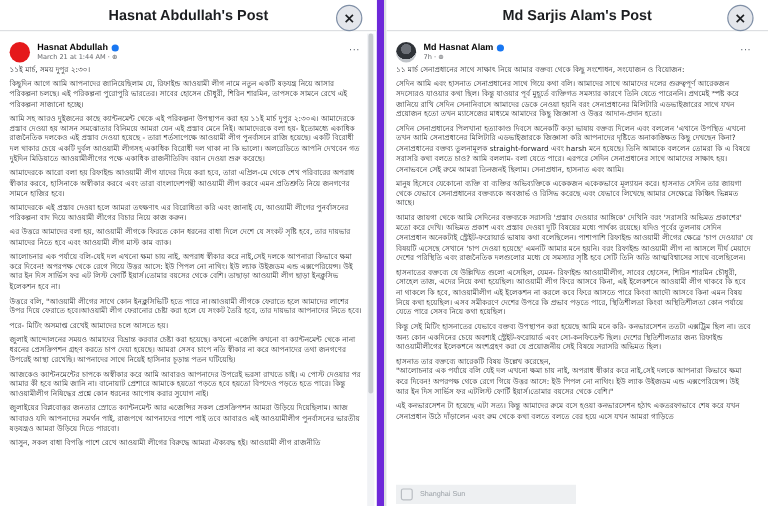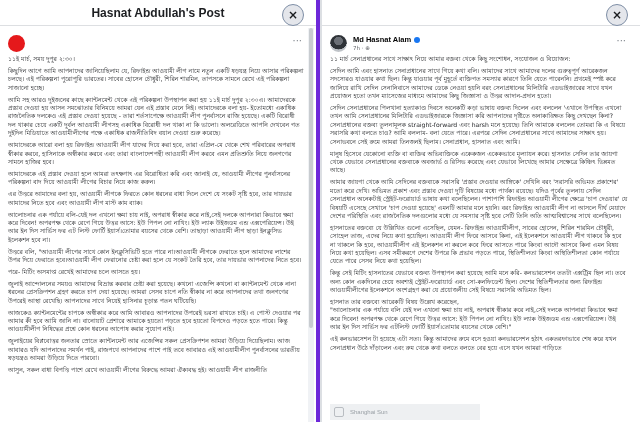--- a/index.html
+++ b/index.html
@@ -1,20 +1,20 @@
 <!DOCTYPE html>
 <html><head>
 <meta charset="utf-8">
 <style>
   * { box-sizing: border-box; margin: 0; padding: 0; }
   html, body { width: 640px; height: 422px; overflow: hidden; background: #e9ebee; }
   body { font-family: "DejaVu Sans", "Liberation Sans", sans-serif; color: #1c1e21; position: relative; }
   .wrap { display: flex; width: 640px; height: 422px; }
   .panel { position: relative; width: 320px; height: 422px; background: #fff; overflow: hidden; }
-  .panel.left { border-right: 4px solid #6d28d9; }
+  .panel.left { border-right: 6px solid #6d28d9; }
   .panel.right { width: 320px; border-left: 2px solid #dcdfe3; }
   .hdr { height: 26px; border-bottom: 1px solid #dddfe2; display: flex; align-items: center; justify-content: center; position: relative; background: #fff; }
   .hdr-title { font-family: "Liberation Sans", sans-serif; font-weight: bold; font-size: 12px; color: #1c1e21; }
   .close { position: absolute; right: 12px; top: 4px; width: 22px; height: 22px; border-radius: 50%; background: #e4e6eb; border: 1.5px solid #7f8fa6; display: flex; align-items: center; justify-content: center; font-size: 12px; color: #1c1e21; font-weight: bold; line-height: 1; }
   .body { position: absolute; top: 27px; left: 0; right: 0; bottom: 0; padding: 4px 12px 0 8px; }
   .author { display: flex; align-items: center; height: 24px; position: relative; }
   .avatar { width: 17px; height: 17px; border-radius: 50%; margin-right: 6px; flex-shrink: 0; }
   .avatar.red { background: #e5191b; }
   .avatar.photo { background: radial-gradient(circle at 50% 35%, #6b6f76 0 30%, #2f3338 32% 60%, #bfc3c8 62%); }
   .name-row { display: flex; align-items: center; gap: 3px; }
@@ -39,20 +39,27 @@
       <span class="hdr-title">Hasnat Abdullah's Post</span>
       <div class="close">
         <span>×</span>
       </div>
     </div>
     <div class="scroll-track"></div>
     <div class="scrollbar"></div>
     <div class="body">
       <div class="author">
         <div class="avatar red"></div>
+        <div>
+          <div class="name-row">
+            <span class="name">Hasnat Abdullah</span>
+            <span class="verified"></span>
+          </div>
+          <div class="meta">March 21 at 1:44 AM · ⊕</div>
+        </div>
         <span class="more">···</span>
       </div>
       <div class="text">
         <p>১১ই মার্চ, সময় দুপুর ২:৩০।</p>
         <p>কিছুদিন আগে আমি আপনাদের জানিয়েছিলাম যে, রিফাইন্ড আওয়ামী লীগ নামে নতুন একটি ষড়যন্ত্র নিয়ে আসার পরিকল্পনা চলছে। এই পরিকল্পনা পুরোপুরি ভারতের। সাবের হোসেন চৌধুরী, শিরিন শারমিন, তাপসকে সামনে রেখে এই পরিকল্পনা সাজানো হচ্ছে।</p>
         <p>আমি সহ আরও দুইজনের কাছে ক্যান্টনমেন্ট থেকে এই পরিকল্পনা উপস্থাপন করা হয় ১১ই মার্চ দুপুর ২:৩০এ। আমাদেরকে প্রস্তাব দেওয়া হয় আসন সমঝোতার বিনিময়ে আমরা যেন এই প্রস্তাব মেনে নিই। আমাদেরকে বলা হয়- ইতোমধ্যে একাধিক রাজনৈতিক দলকেও এই প্রস্তাব দেওয়া হয়েছে - তারা শর্তসাপেক্ষে আওয়ামী লীগ পুনর্বাসনে রাজি হয়েছে। একটি বিরোধী দল থাকার চেয়ে একটি দুর্বল আওয়ামী লীগসহ একাধিক বিরোধী দল থাকা না কি ভালো। অলরেডিতে আপনি দেখবেন গত দুইদিন মিডিয়াতে আওয়ামীলীগের পক্ষে একাধিক রাজনীতিবিদ বয়ান দেওয়া শুরু করেছে।</p>
         <p>আমাদেরকে আরো বলা হয় রিফাইন্ড আওয়ামী লীগ যাদের দিয়ে করা হবে, তারা এপ্রিল-মে থেকে শেখ পরিবারের অপরাধ স্বীকার করবে, হাসিনাকে অস্বীকার করবে এবং তারা বাংলাদেশপন্থী আওয়ামী লীগ করবে এমন প্রতিশ্রুতি নিয়ে জনগণের সামনে হাজির হবে।</p>
         <p>আমাদেরকে এই প্রস্তাব দেওয়া হলে আমরা তৎক্ষণাৎ এর বিরোধিতা করি এবং জানাই যে, আওয়ামী লীগের পুনর্বাসনের পরিকল্পনা বাদ দিয়ে আওয়ামী লীগের বিচার নিয়ে কাজ করুন।</p>
         <p>এর উত্তরে আমাদের বলা হয়, আওয়ামী লীগকে ফিরতে কোন ধরনের বাধা দিলে দেশে যে সংকট সৃষ্টি হবে, তার দায়ভার আমাদের নিতে হবে এবং আওয়ামী লীগ মাস্ট কাম ব্যাক।</p>
         <p>আলোচনার এক পর্যায়ে বলি-যেই দল এখনো ক্ষমা চায় নাই, অপরাধ স্বীকার করে নাই,সেই দলকে আপনারা কিভাবে ক্ষমা করে দিবেন! অপরপক্ষ থেকে রেগে গিয়ে উত্তর আসে: ইউ পিপল নো নাথিং। ইউ ল্যাক উইজডম এন্ড এক্সপেরিয়েন্স। উই আর ইন দিস সার্ভিস ফর এট লিস্ট ফোর্টি ইয়ার্স।তোমার বয়সের থেকে বেশি। তাছাড়া আওয়ামী লীগ ছাড়া ইনক্লুসিভ ইলেকশন হবে না।</p>
@@ -61,20 +68,21 @@
         <p>জুলাই আন্দোলনের সময়ও আমাদের বিভ্রান্ত করবার চেষ্টা করা হয়েছে। কখনো এজেন্সি কখনো বা ক্যান্টনমেন্ট থেকে নানা ধরনের প্রেসক্রিপশন গ্রহণ করতে চাপ দেয়া হয়েছে। আমরা সেসব চাপে নতি স্বীকার না করে আপনাদের তথা জনগণের উপরেই আস্থা রেখেছি। আপনাদের সাথে নিয়েই হাসিনার চূড়ান্ত পতন ঘটিয়েছি।</p>
         <p>আজকেও ক্যান্টনমেন্টের চাপকে অস্বীকার করে আমি আবারও আপনাদের উপরেই ভরসা রাখতে চাই। এ পোস্ট দেওয়ার পর আমার কী হবে আমি জানি না। বানোয়াট প্রেশারে আমাকে হয়তো পড়তে হবে হয়তো বিপদেও পড়তে হতে পারে। কিন্তু আওয়ামীলীগ নিষিদ্ধের প্রশ্নে কোন ধরনের আপোষ করার সুযোগ নাই।</p>
         <p>জুলাইয়ের বিপ্লবোত্তর জনতার স্রোতে ক্যান্টনমেন্ট আর এজেন্সির সকল প্রেসক্রিপশন আমরা উড়িয়ে দিয়েছিলাম। আজ আবারও যদি আপনাদের সমর্থন পাই, রাজপথে আপনাদের পাশে পাই তবে আবারও এই আওয়ামীলীগ পুনর্বাসনের ভারতীয় ষড়যন্ত্রও আমরা উড়িয়ে দিতে পারবো।</p>
         <p>আসুন, সকল বাধা বিপত্তি পাশে রেখে আওয়ামী লীগের বিরুদ্ধে আমরা ঐক্যবদ্ধ হই। আওয়ামী লীগ রাজনীতি</p>
       </div>
     </div>
   </div>
 
   <div class="panel right">
     <div class="hdr">
+      <span class="hdr-title">Md Sarjis Alam's Post</span>
       <div class="close">
         <span>×</span>
       </div>
     </div>
     <div class="body">
       <div class="author">
         <div class="avatar photo"></div>
         <div>
           <div class="name-row">
             <span class="name">Md Hasnat Alam</span>

